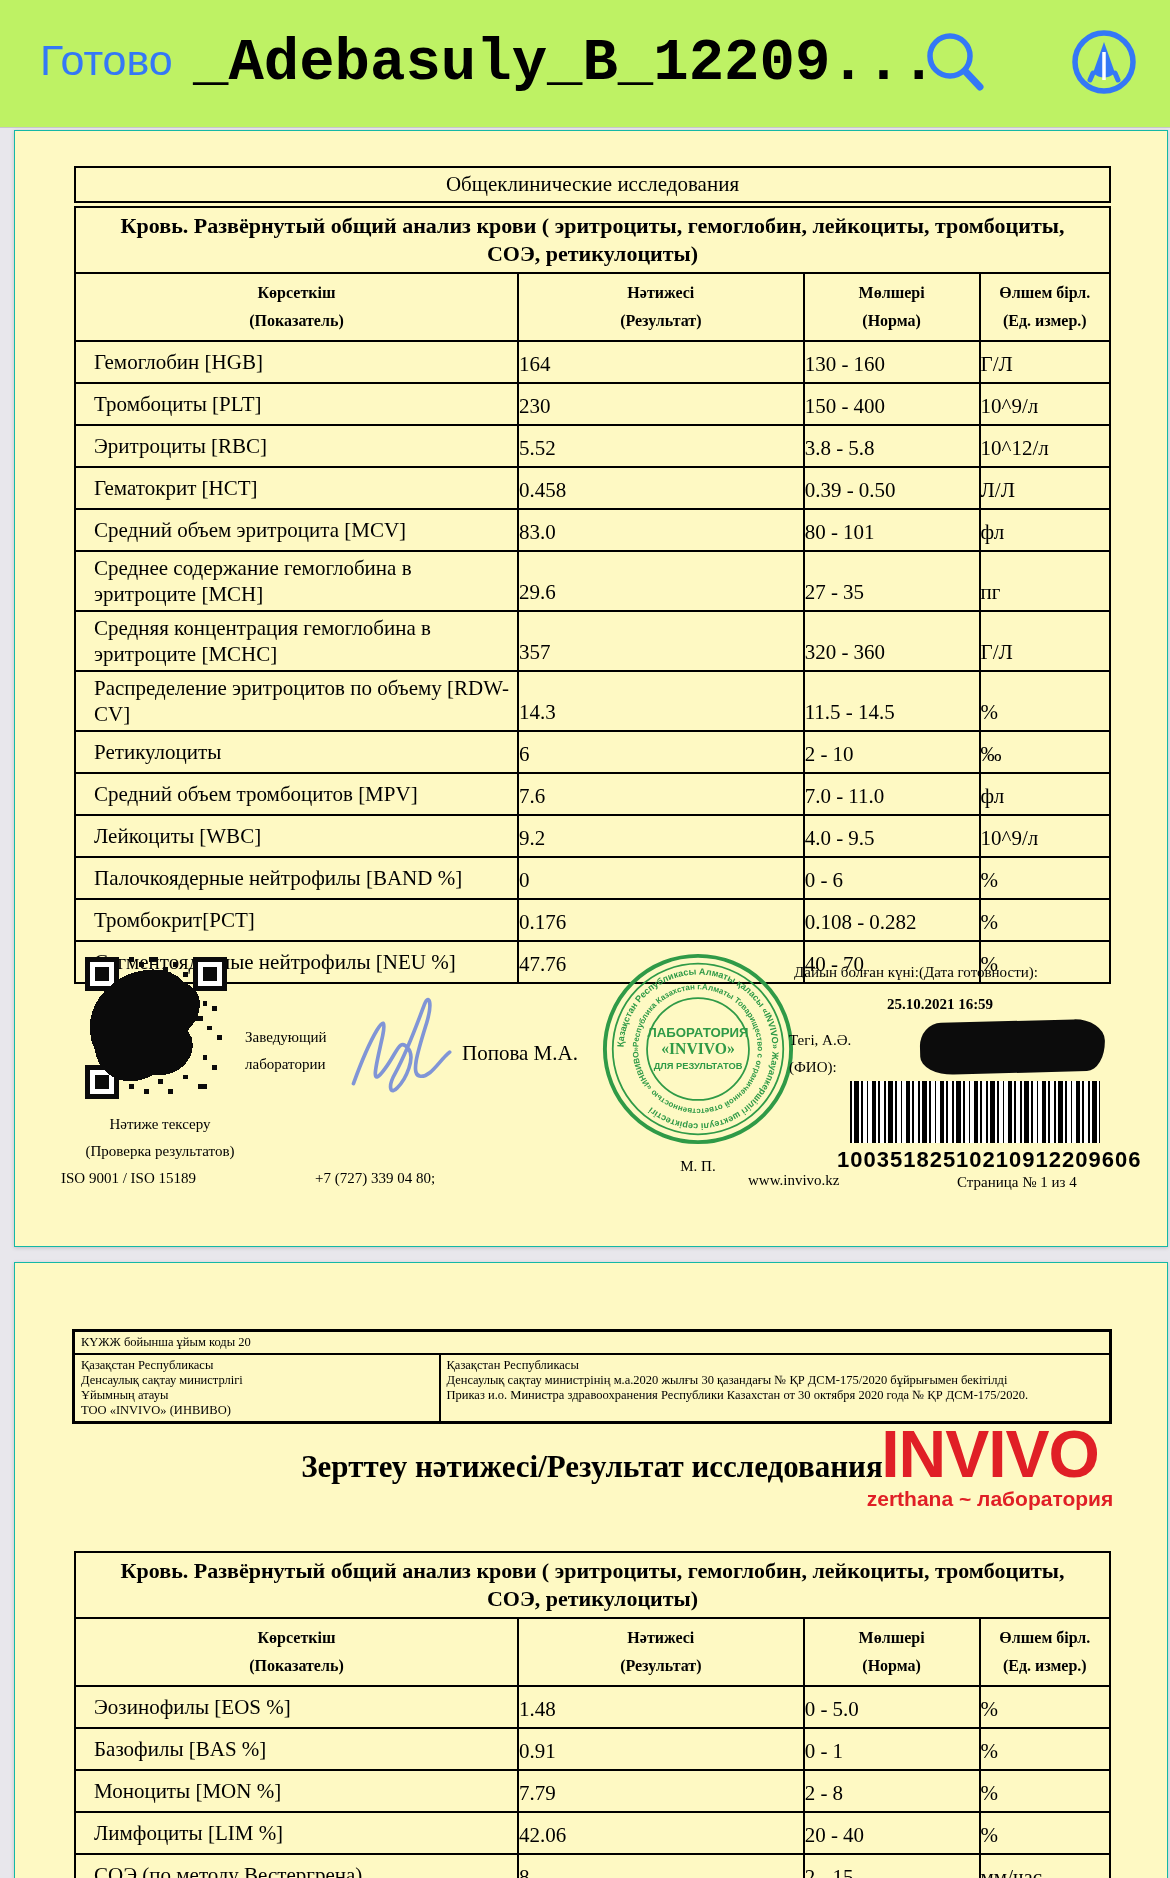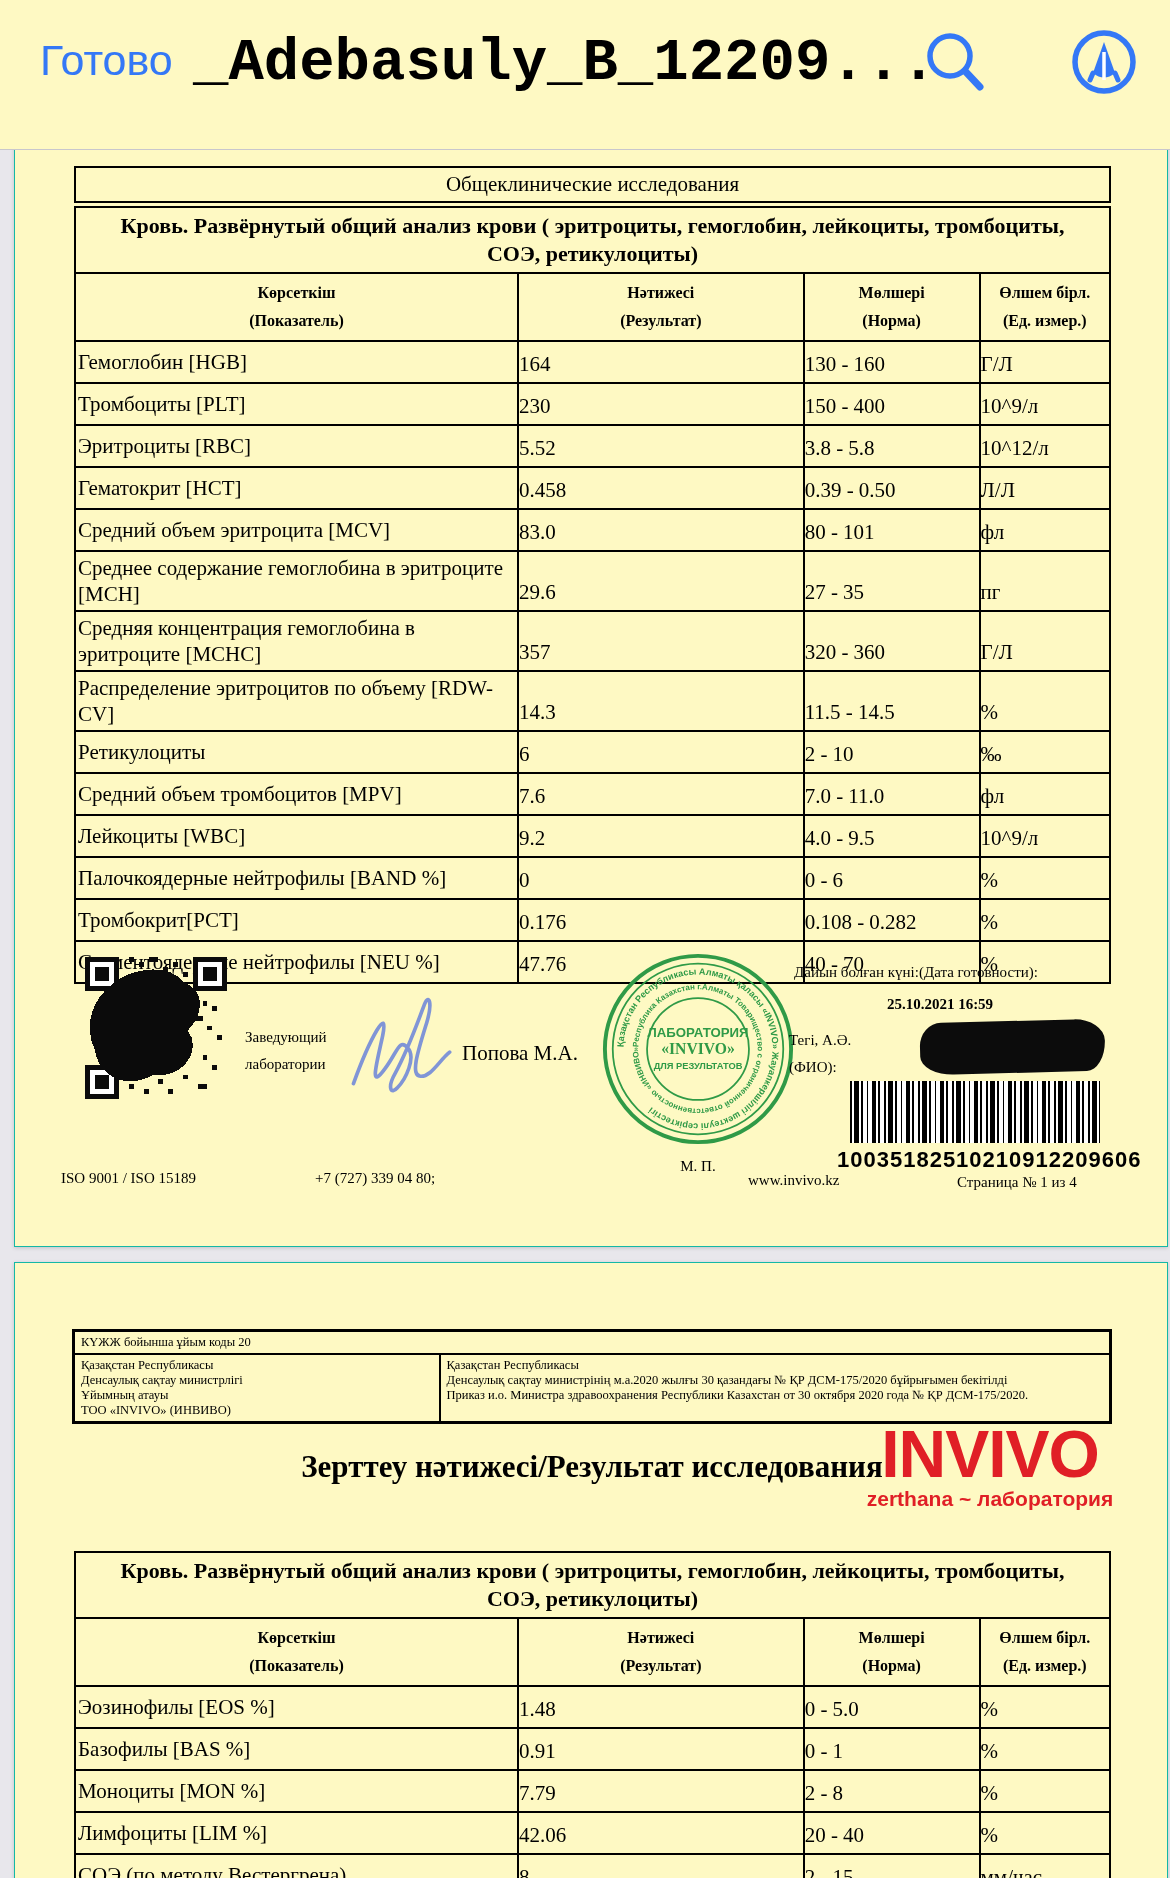--- a/index.html
+++ b/index.html
@@ -1,37 +1,37 @@
 <!DOCTYPE html>
 <html><head>
 <meta charset="utf-8">
 <style>
 *{margin:0;padding:0;box-sizing:border-box}
 html,body{width:1170px;height:1878px}
 body{position:relative;background:#e8e7ec;font-family:"Liberation Serif",serif;overflow:hidden;color:#000}
 
-.navbar{position:absolute;top:0;left:0;width:1170px;height:150px;background:#fef9c3;border-bottom:1px solid #c8c7cc;z-index:9}
+.navbar{position:absolute;top:0;left:0;width:1170px;height:128px;background:#bef264;border-bottom:1px solid #c8c7cc;z-index:9}
 .nav-done{position:absolute;left:40px;top:36px;font-family:"Liberation Sans",sans-serif;font-size:43px;color:#3478f6;background:none;border:none;cursor:pointer}
 .nav-title{position:absolute;left:193px;top:30px;font-family:Liberation Mono, monospace;font-size:59px;font-weight:700;color:#000;white-space:nowrap}
 .nav-icon{position:absolute;top:28px;width:68px;height:68px;background:none;border:none;cursor:pointer}
 .nav-icon.search{left:922px}
 .nav-icon.markup{left:1070px}
 
 .page{position:absolute;left:14px;width:1154px;background:#fef9c3;border:1px solid #14b8a6;box-shadow:0 1px 4px rgba(0,0,0,.16)}
 .page1{top:130px;height:1117px}
 .page2{top:1262px;height:700px}
 .doc{position:absolute;left:59px;top:35px;width:1037px}
 .doc2{position:absolute;left:59px;top:288px;width:1037px}
 
 .section-box{border:2px solid #000;text-align:center;font-size:21px;padding:4px 0;margin-bottom:3px}
 table.lab{border-collapse:collapse;width:100%;table-layout:fixed}
 table.lab th,table.lab td{border:2px solid #000}
 .panel-title{font-weight:700;font-size:22px;text-align:center;padding:4px 26px;line-height:28px}
 .colhead th{font-weight:700;font-size:16px;text-align:center;padding:5px 0;line-height:28px}
-td.c-name{font-size:21px;padding:3px 6px 3px 2px;vertical-align:middle;height:42px;line-height:26px}
+td.c-name{font-size:21px;padding:3px 6px 3px 18px;vertical-align:middle;height:42px;line-height:26px}
 td.c-val{font-size:21px;vertical-align:bottom;padding-bottom:5px}
 
 .abs{position:absolute}
 .cap{font-size:15px;line-height:27px}
 .center{text-align:center}
 .sig-name{font-size:21px}
 .blob{background:#0c0c0c;border-radius:30px 42px 26px 46px/32px 30px 42px 26px;transform:rotate(-1.5deg)}
 .barcode{background:repeating-linear-gradient(90deg,#000 0 2px,#fff 2px 4px,#000 4px 9px,#fff 9px 11px,#000 11px 13px,#fff 13px 17px,#000 17px 18px,#fff 18px 22px,#000 22px 26px,#fff 26px 28px,#000 28px 30px,#fff 30px 34px)}
 .bc-num{font-family:"Liberation Sans",sans-serif;font-weight:700;font-size:22px;letter-spacing:1px}
 
@@ -234,20 +234,24 @@
         <rect x="23" y="1" width="5" height="5"></rect>
         <rect x="1" y="23" width="5" height="5"></rect>
       </g>
     <g fill="#0b0b0b">
         <rect x="2" y="2" width="3" height="3"></rect>
         <rect x="24" y="2" width="3" height="3"></rect>
         <rect x="2" y="24" width="3" height="3"></rect>
       </g>
     <path d="M4,7 C8,2 17,1 20,5 C25,7 24,12 21,15 C24,19 20,25 14,24 C9,27 3,25 2,19 C0,15 1,10 4,7 Z" fill="#0b0b0b"></path>
   </svg>
+  <div class="abs cap center" style="left:10px;top:980px;width:270px">
+    <div>Нәтиже тексеру</div>
+    <div>(Проверка результатов)</div>
+  </div>
   <div class="abs cap" style="left:46px;top:1034px">ISO 9001 / ISO 15189</div>
 
   <div class="abs cap" style="left:230px;top:893px">
     <div>Заведующий</div>
     <div>лаборатории</div>
   </div>
   <svg class="abs" style="left:328px;top:858px" width="115" height="118" viewBox="0 0 110 112">
     <path d="M10,90 C26,46 44,14 38,44 C33,68 24,98 40,76 C52,60 54,46 62,56 C70,65 60,86 52,94 C46,101 42,94 50,80 C62,58 72,30 78,14 C82,4 86,12 80,32 C72,58 64,82 74,83 C84,84 92,68 102,60" fill="none" stroke="#8095d6" stroke-width="3.5" stroke-linecap="round"></path>
   </svg>
   <div class="abs sig-name" style="left:447px;top:910px">Попова М.А.</div>

